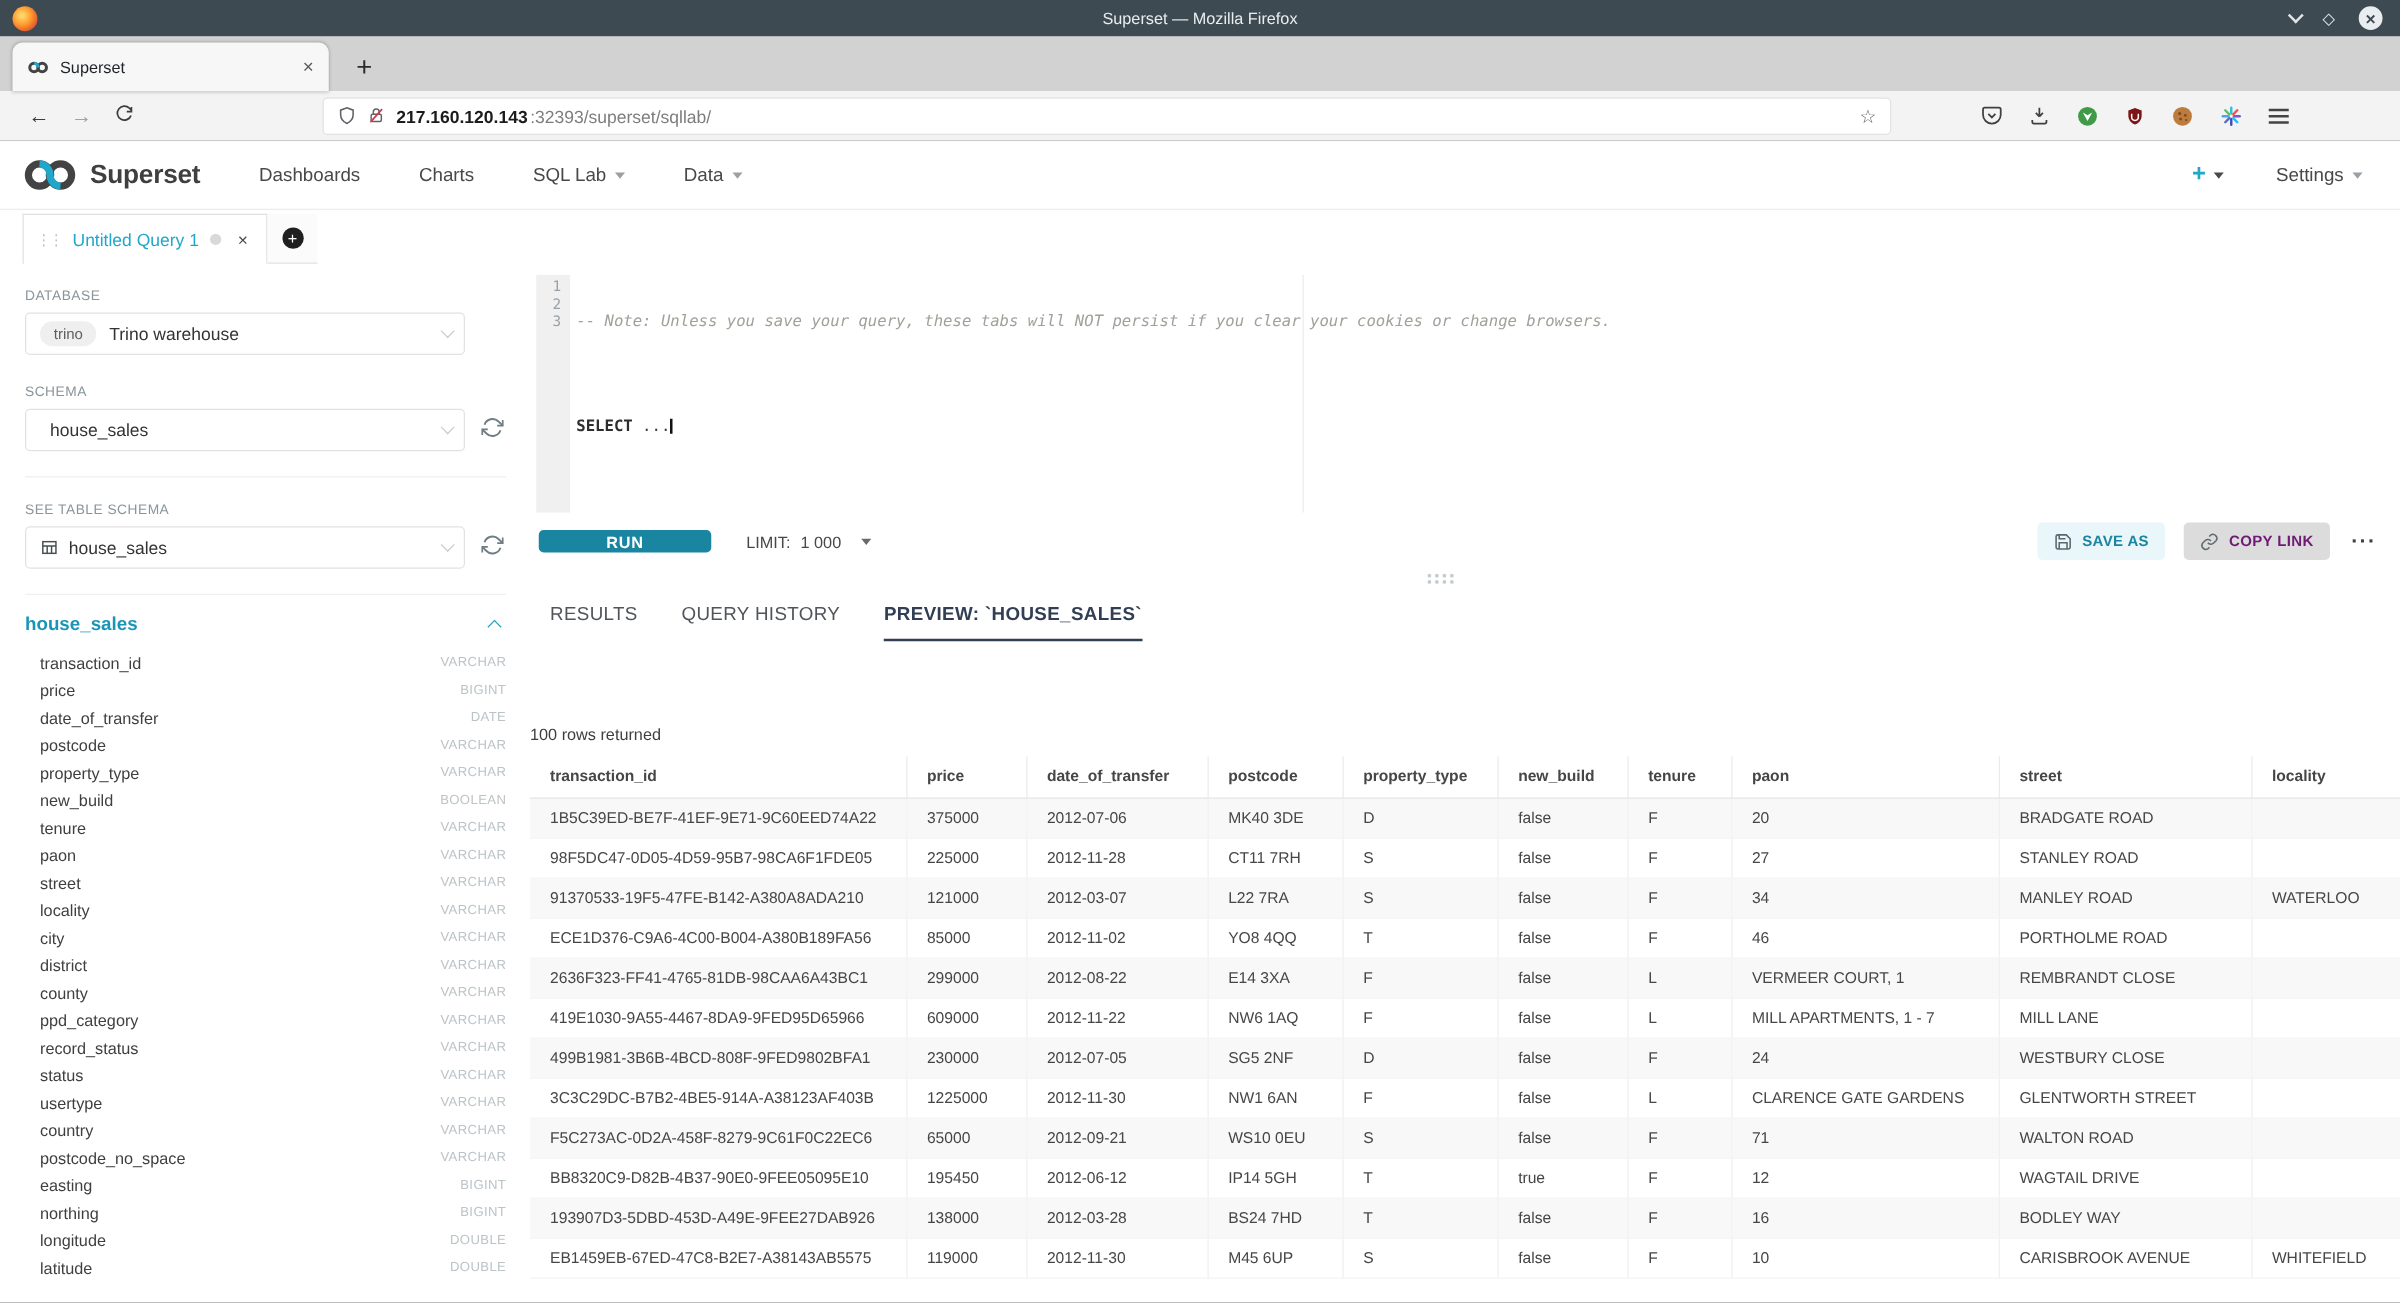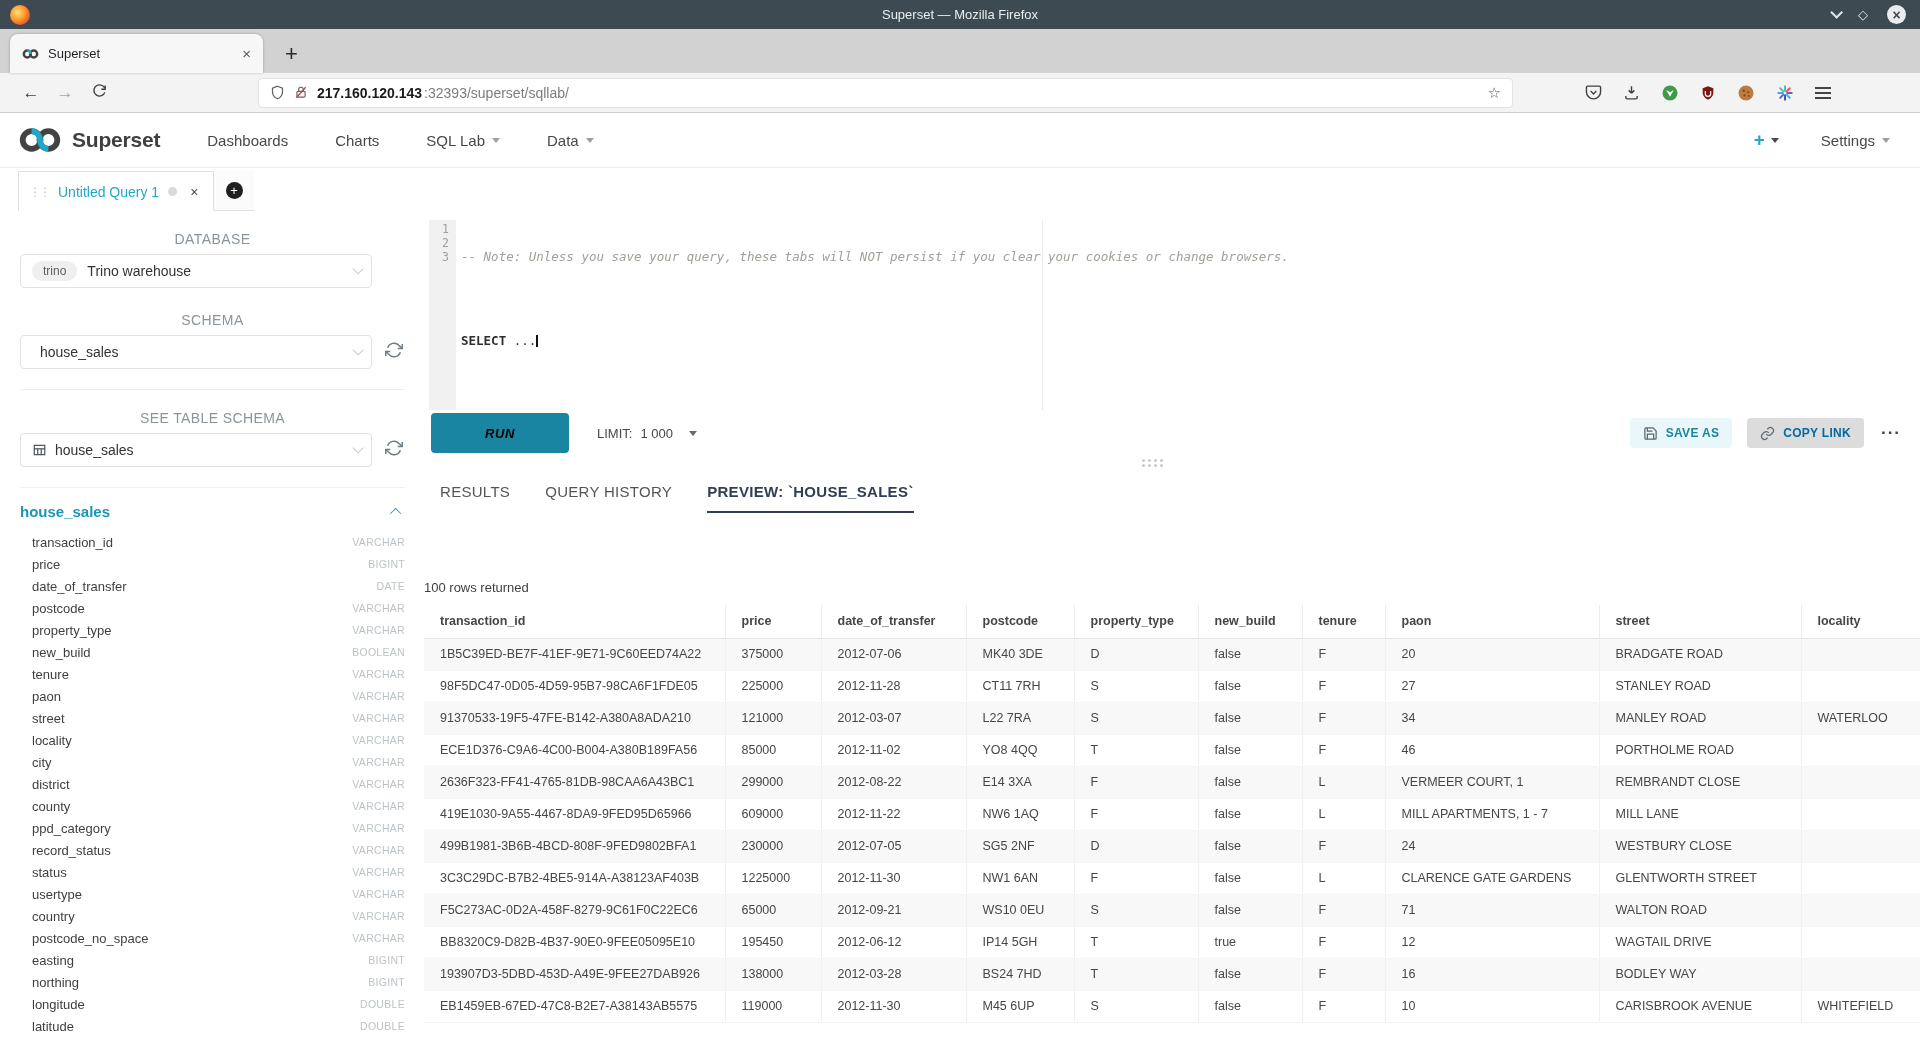--- a/index.html
+++ b/index.html
@@ -59,21 +59,21 @@
   .qtab-label{font-size:14px;color:var(--accent,#20a7c9);}
   .qdot{width:9px;height:9px;border-radius:50%;background:#d9d9d9;}
   .qclose{margin-left:4px;font-size:14px;color:#4a4a4a;}
   .qtab.plus{width:40px;background:#fbfbfb;border-bottom:1px solid #e1e1e1;justify-content:center;}
   .plus-circle{width:17px;height:17px;border-radius:50%;background:#1f1f1f;color:#fff;display:flex;
     align-items:center;justify-content:center;font-size:13px;line-height:1;}
 
   
   .content{display:flex;height:831px;}
   .sidebar{width:423px;padding:0 18px 0 20px;flex:none;}
-  .f-label{font-size:14px;color:#8a959b;letter-spacing:.4px;margin-top:20px;text-align:center;}
+  .f-label{font-size:11px;color:#8a959b;letter-spacing:.4px;margin-top:20px;}
   .sel-row{display:flex;align-items:center;margin-top:7px;}
   .sel{flex:0 0 352px;height:34px;border:1px solid #e2e2e2;border-radius:4px;background:#fff;
     display:flex;align-items:center;padding:16px 11px;}
   .pill{background:#efefef;border-radius:11px;padding:3px 11px;font-size:12px;color:#5f5f5f;}
   .sel-name{margin-left:10px;font-size:14px;color:#333;}
   .sel-name.flush{margin-left:8px;}
   .chev{margin-left:auto;width:8px;height:8px;border-right:1.6px solid #c6cdd1;border-bottom:1.6px solid #c6cdd1;
     transform:rotate(45deg) translateY(-3px);}
   .refresh{margin-left:13px;}
   .divider{border-top:1px solid #f0f0f0;margin-top:20px;}
@@ -94,30 +94,30 @@
     font-size:11.5px;line-height:14px;text-align:right;padding:2px 7px 0 0;}
   .code{position:absolute;left:27px;right:0;top:0;bottom:0;padding:2px 0 0 5px;font-size:12.5px;
     line-height:14px;color:#3a3a3a;white-space:pre;overflow:hidden;}
   .line{height:14px;}
   .comment{color:#9ea399;font-style:italic;}
   .kw{font-weight:700;color:#2d2d2d;}
   .cursor{display:inline-block;width:1.5px;height:12px;background:#111;vertical-align:-2px;}
   .print-margin{position:absolute;left:613px;top:0;bottom:0;border-left:1px solid #ebebeb;}
 
   .run-row{position:absolute;left:8px;right:19px;top:205px;height:34px;display:flex;align-items:center;}
-  .run-btn{width:138px;height:40px;background:var(--primary,#1985a0);border-radius:4px;color:#000000;
-    font-weight:700;font-size:13px;letter-spacing:.6px;display:flex;align-items:center;justify-content:center;font-style:italic;}
+  .run-btn{width:138px;height:18px;background:var(--primary,#1985a0);border-radius:4px;color:#ffffff;
+    font-weight:700;font-size:13px;letter-spacing:.6px;display:flex;align-items:center;justify-content:center;}
   .limit{margin-left:28px;font-size:13px;color:#484848;display:flex;align-items:center;}
   .limit-val{margin-left:8px;}
   .limit .caret{margin-left:16px;border-top-color:#6a6a6a;}
   .right-actions{margin-left:auto;display:flex;align-items:center;gap:15px;}
   .btn-light{height:30px;padding:0 13px;border-radius:4px;font-weight:700;font-size:12px;
     display:flex;align-items:center;gap:8px;letter-spacing:.3px;}
   .save-as{background:#e9f6fa;color:var(--primary,#1985a0);}
-  .copy-link{background:#dcdcdc;color:#0369a1;}
+  .copy-link{background:#dcdcdc;color:#701a75;}
   .more{font-size:17px;font-weight:700;color:#3f3f3f;letter-spacing:1px;margin-left:2px;}
 
   .grip{position:absolute;top:248px;left:48%;}
   .grip i{display:block;width:3px;height:3px;border-radius:50%;background:#c5cbce;
     box-shadow:6px 0 #c5cbce,12px 0 #c5cbce,18px 0 #c5cbce,0 5px #c5cbce,6px 5px #c5cbce,12px 5px #c5cbce,18px 5px #c5cbce;}
 
   .south-tabs{position:absolute;left:17px;top:272px;display:flex;gap:35px;font-size:15px;letter-spacing:.3px;color:#51555a;}
   .stab{padding-bottom:11px;}
   .stab.active{color:var(--navy,#313e54);font-weight:700;border-bottom:2.5px solid var(--navy,#313e54);}
 

